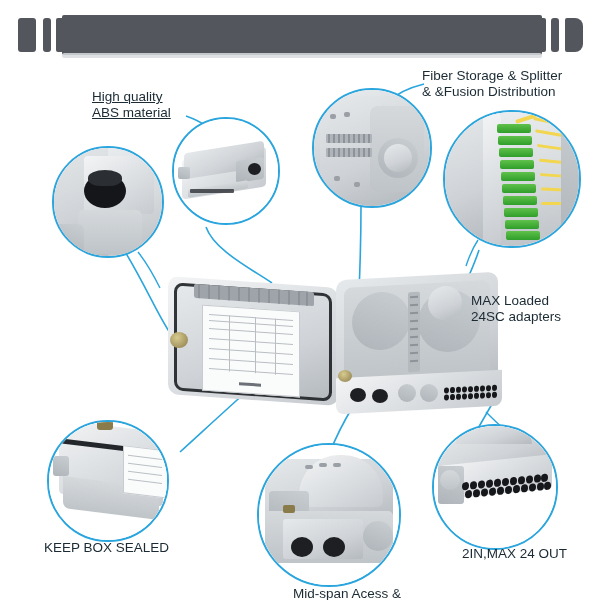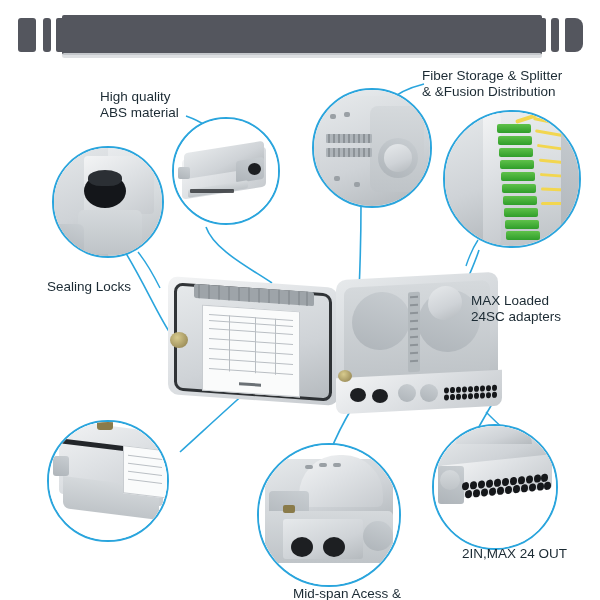--- a/index.html
+++ b/index.html
@@ -363,29 +363,29 @@
         <span style="left:18px;width:5px;height:6px"></span>
       <span style="left:24px;width:5px;height:6px"></span>
         <span style="left:30px;width:5px;height:6px"></span>
       <span style="left:36px;width:5px;height:6px"></span>
         <span style="left:42px;width:5px;height:6px"></span>
       <span style="left:48px;width:5px;height:6px"></span>
     </div>
     <div style="position:absolute;left:178px;top:100px;width:14px;height:12px;border-radius:50%;background:radial-gradient(circle at 40% 35%,#d8cb8e,#8a7b4a);"></div>
   </div>
 
-  <div class="lbl" style="left:100px;top:89px;width:130px;">High quality
+  <div class="lbl" style="left:92px;top:89px;width:130px;text-decoration:underline;">High quality
 ABS material</div>
 
-  <div class="lbl" style="left:47px;top:279px;width:140px;">Sealing Locks</div>
 
   <div class="lbl" style="left:422px;top:68px;width:180px;">Fiber Storage &amp; Splitter
 &amp; &amp;Fusion Distribution</div>
 
   <div class="lbl" style="left:471px;top:262px;width:130px;margin-top:31px;">MAX Loaded
 24SC adapters</div>
 
+  <div class="lbl" style="left:44px;top:540px;width:170px;">KEEP BOX SEALED</div>
 
   <div class="lbl center" style="left:272px;top:586px;width:150px;">Mid-span Acess &amp;</div>
 
   <div class="lbl" style="left:462px;top:546px;width:150px;">2IN,MAX 24 OUT</div>
 
 </div>
 
 </body></html>

